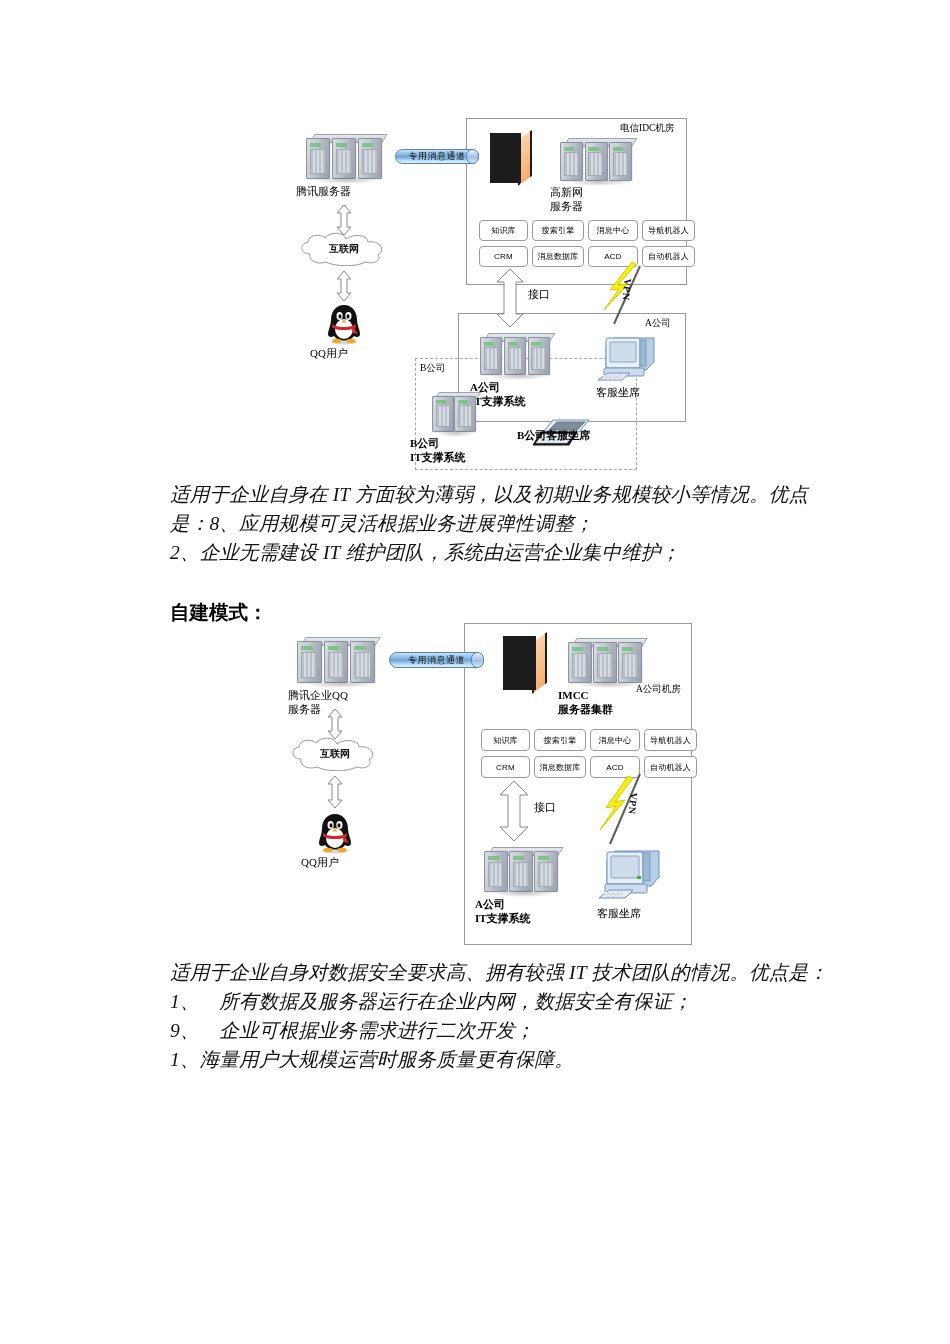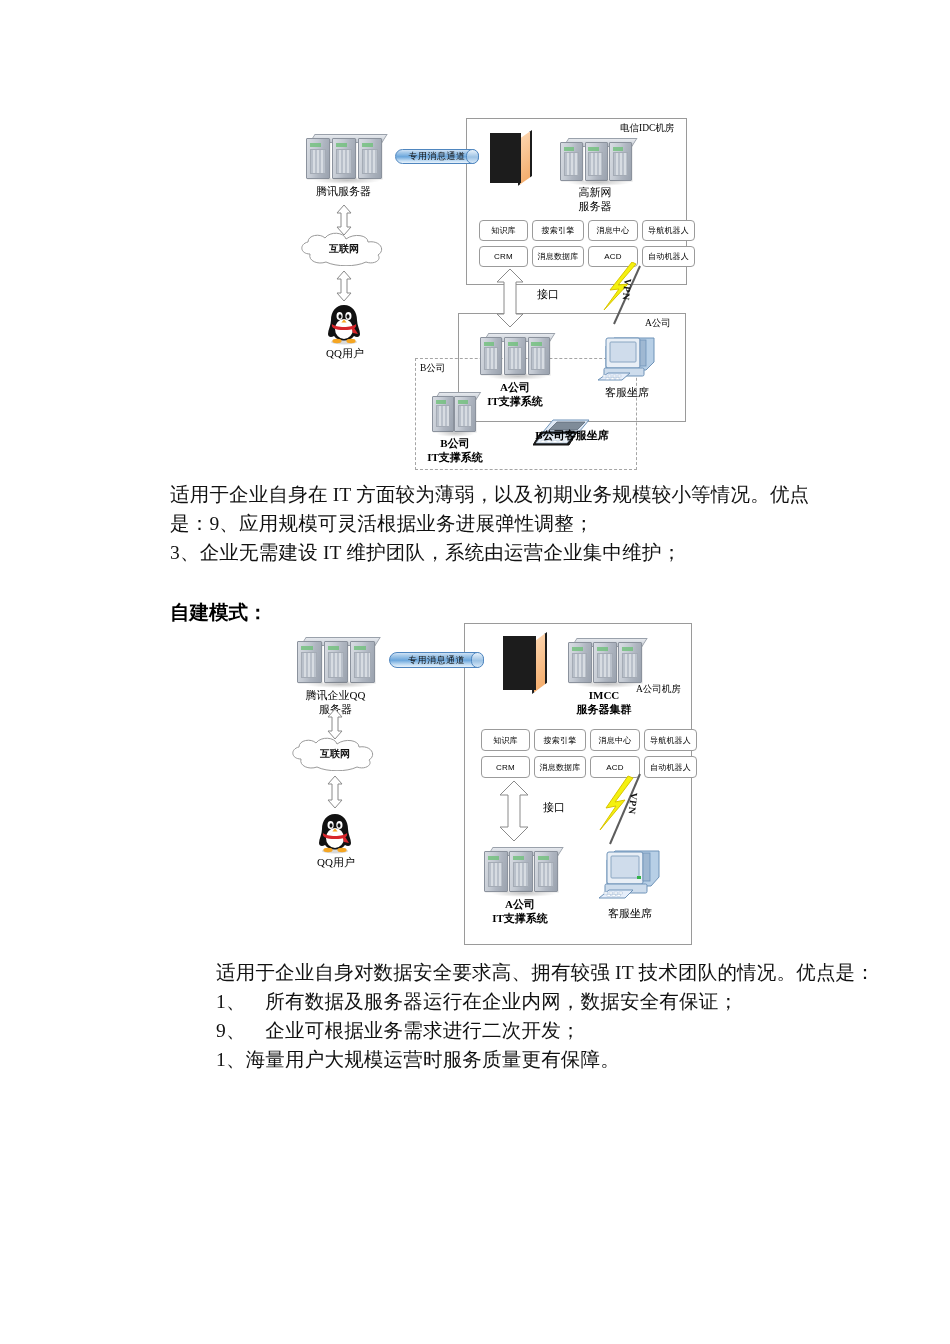--- a/index.html
+++ b/index.html
@@ -9,21 +9,21 @@
     color:#000;
   }
   .page{position:absolute;inset:0;background:#fff;}
 
   
   .para{
     position:absolute;left:170px;width:660px;
     font-size:19.5px;line-height:29px;letter-spacing:.2px;
     color:#111;
   }
-  .para div{white-space:pre;}
+  .para div{white-space:pre;font-style:italic;}
   .heading{
     position:absolute;left:170px;
     font-size:19.5px;line-height:29px;font-weight:bold;
     font-family:"Liberation Sans","DejaVu Sans",sans-serif;
     color:#000;
   }
 
   
   .diagram{position:absolute;}
   .frame{
@@ -57,21 +57,21 @@
     background:linear-gradient(180deg,#e6e9ee,#c8ced6);
     border:1px solid #9aa1ab;
     transform:skewX(-32deg);transform-origin:left bottom;
   }
   .servers .shadow{
     position:absolute;left:10%;bottom:-5px;width:92%;height:7px;
     background:radial-gradient(ellipse at center,rgba(0,0,0,.22),rgba(0,0,0,0) 70%);
   }
 
   .icon-label{
-    position:absolute;text-align:center;font-size:11px;line-height:14px;
+    position:absolute;text-align:left;font-size:11px;line-height:14px;
     font-family:"Liberation Serif","DejaVu Serif",serif;color:#000;white-space:pre;
   }
   .icon-label.bold{font-weight:bold;}
 
   
   .firewall{position:absolute;}
   .firewall .face{
     position:absolute;left:0;top:6%;width:74%;height:88%;
     background:
       repeating-linear-gradient(0deg,rgba(0,0,0,.35) 0 1px,rgba(0,0,0,0) 1px 22%),
@@ -333,22 +333,22 @@
         <path d="M30,23 L35,31 L30,30 L28.5,25 Z" fill="#d7262b"></path>
         <ellipse cx="14" cy="38" rx="4.6" ry="2.2" fill="#f5a623"></ellipse>
         <ellipse cx="28" cy="38" rx="4.6" ry="2.2" fill="#f5a623"></ellipse>
       </svg>
     </div>
     <div class="icon-label" style="left:310px;top:346px;width:70px;">QQ用户</div>
   </div>
 
   <div class="para" style="top:480px;">
     <div>适用于企业自身在 IT 方面较为薄弱，以及初期业务规模较小等情况。优点</div>
-    <div>是：9、应用规模可灵活根据业务进展弹性调整；</div>
-    <div>3、企业无需建设 IT 维护团队，系统由运营企业集中维护；</div>
+    <div>是：8、应用规模可灵活根据业务进展弹性调整；</div>
+    <div>2、企业无需建设 IT 维护团队，系统由运营企业集中维护；</div>
   </div>
 
   <div class="heading" style="top:598px;">自建模式：</div>
 
   <div class="diagram" style="left:0;top:0;width:950px;height:1344px;">
 
     <div class="frame" style="left:464px;top:623px;width:226px;height:320px;"></div>
     <div class="frame-label" style="left:636px;top:643px;margin-top:40px;">A公司机房</div>
 
     <div class="servers" style="left:297px;top:637px;width:76px;height:46px;">
@@ -477,20 +477,20 @@
         <polygon points="21,16.5 23.6,19.4 18.4,19.4" fill="#f5a623"></polygon>
         <path d="M9,21 C13,25 29,25 33,21 C34,25 30,27 21,27 C12,27 8,25 9,21 Z" fill="#d7262b"></path>
         <path d="M30,23 L35,31 L30,30 L28.5,25 Z" fill="#d7262b"></path>
         <ellipse cx="14" cy="38" rx="4.6" ry="2.2" fill="#f5a623"></ellipse>
         <ellipse cx="28" cy="38" rx="4.6" ry="2.2" fill="#f5a623"></ellipse>
       </svg>
     </div>
     <div class="icon-label" style="left:301px;top:855px;width:70px;">QQ用户</div>
   </div>
 
-  <div class="para" style="top:958px;margin-left:46px;">
+  <div class="para" style="top:958px;">
     <div>适用于企业自身对数据安全要求高、拥有较强 IT 技术团队的情况。优点是：</div>
     <div>1、　所有数据及服务器运行在企业内网，数据安全有保证；</div>
     <div>9、　企业可根据业务需求进行二次开发；</div>
     <div>1、海量用户大规模运营时服务质量更有保障。</div>
   </div>
 
 </div>
 
 </body></html>

